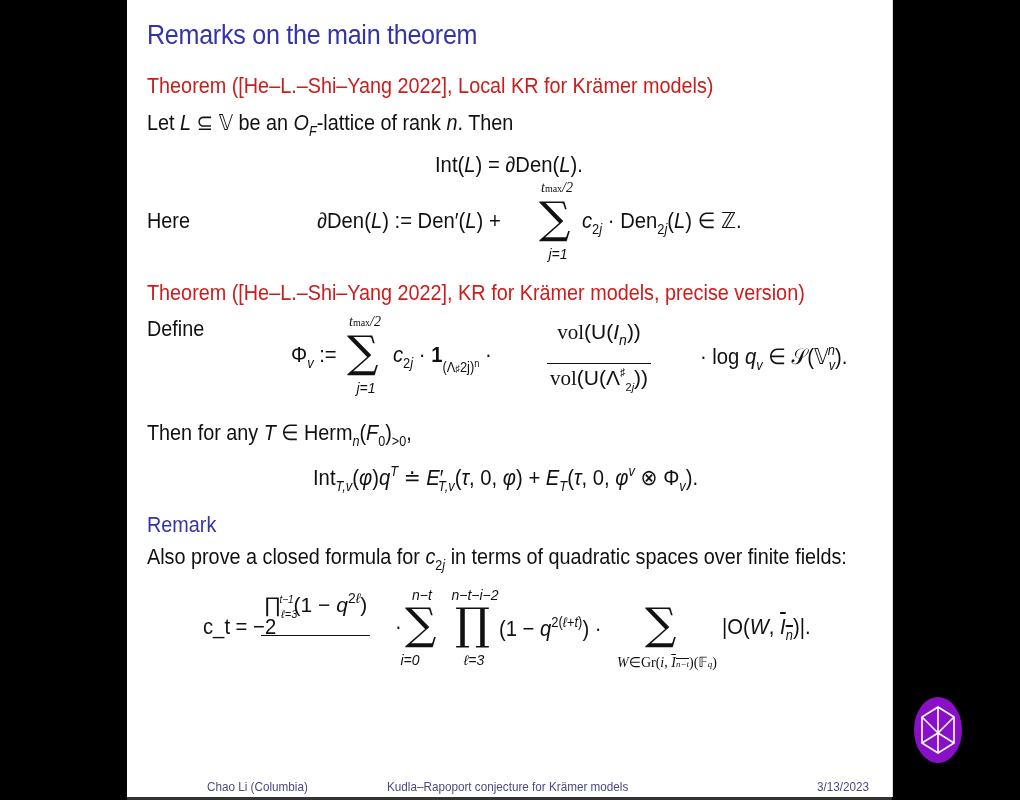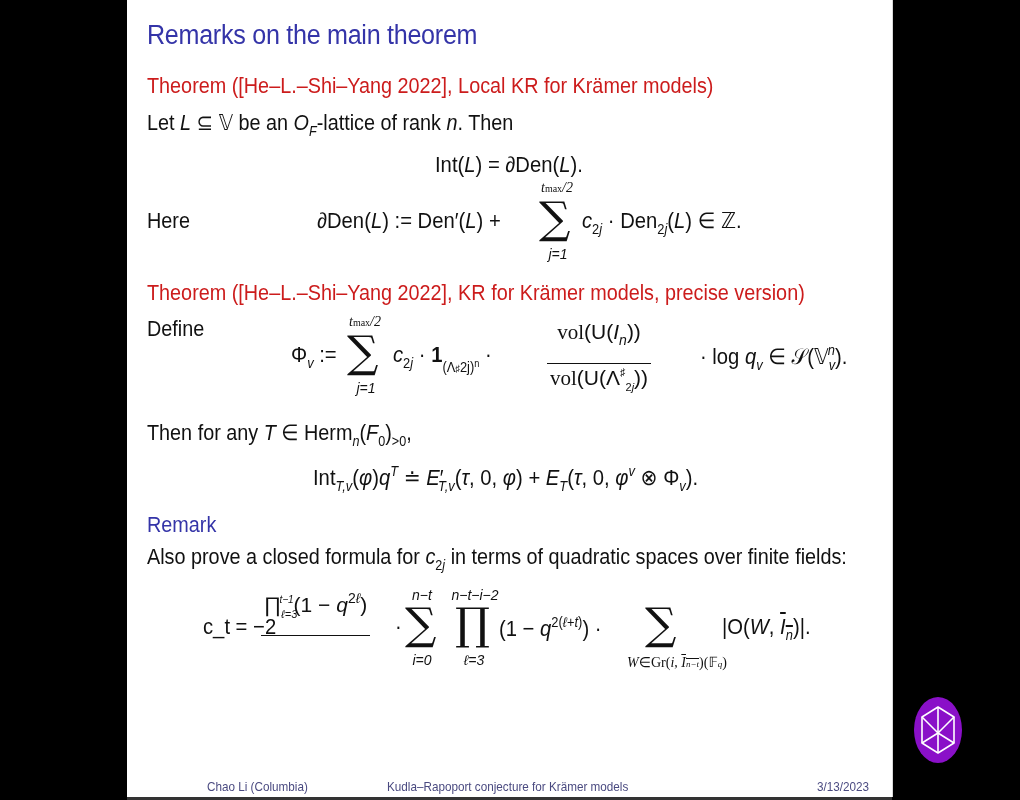--- a/index.html
+++ b/index.html
@@ -86,27 +86,27 @@
 
   <div class="abs math" style="left:76px; top:614px;">c_t = −2</div>
   <div class="abs" style="left:134px; top:590px; font-size:21px;">
     <div class="frac">
       <span class="num">∏<span class="sub i" style="font-size:11px">ℓ=3</span><span class="sup i" style="font-size:10px;margin-left:-18px">t−1</span>(1 − <span class="i">q</span><span class="sup">2<span class="i">ℓ</span></span>)</span>
     </div>
   </div>
   <div class="abs math" style="left:268px; top:614px;">·</div>
   <div class="lim i" style="left:280px; top:587px; width:30px;">n−t</div>
   <div class="bigop" style="left:278px; top:602px;">∑</div>
-  <div class="lim i" style="left:280px; top:652px; width:30px;">i=0</div>
+  <div class="lim i" style="left:268px; top:652px; width:30px;">i=0</div>
   <div class="lim i" style="left:316px; top:587px; width:64px;">n−t−i−2</div>
   <div class="bigop" style="left:328px; top:602px;">∏</div>
   <div class="lim i" style="left:332px; top:652px; width:30px;">ℓ=3</div>
   <div class="abs math" style="left:372px; top:614px;">(1 − <span class="i">q</span><span class="sup">2(<span class="i">ℓ</span>+<span class="i">t</span>)</span>) ·</div>
   <div class="bigop" style="left:518px; top:602px;">∑</div>
-  <div class="lim serif" style="left:480px; top:654px; width:120px;text-align:right;"><span class="i">W</span>∈Gr(<span class="i">i</span>, <span class="overline i">I<span style="font-size:9px">n−t</span></span>)(𝔽<span style="font-size:9px" class="i">q</span>)</div>
+  <div class="lim serif" style="left:480px; top:654px; width:120px;"><span class="i">W</span>∈Gr(<span class="i">i</span>, <span class="overline i">I<span style="font-size:9px">n−t</span></span>)(𝔽<span style="font-size:9px" class="i">q</span>)</div>
   <div class="abs math" style="left:595px; top:614px;">|O(<span class="i">W</span>, <span class="overline i">I<span class="sub">n</span></span>)|.</div>
 
   <div class="abs footer" style="left:80px;">Chao Li  (Columbia)</div>
   <div class="abs footer" style="left:260px;">Kudla–Rapoport conjecture for Krämer models</div>
   <div class="abs footer" style="left:690px;">3/13/2023</div>
 </div>
 
 <div class="bottom-bar"></div>
 
 <div class="logo">

